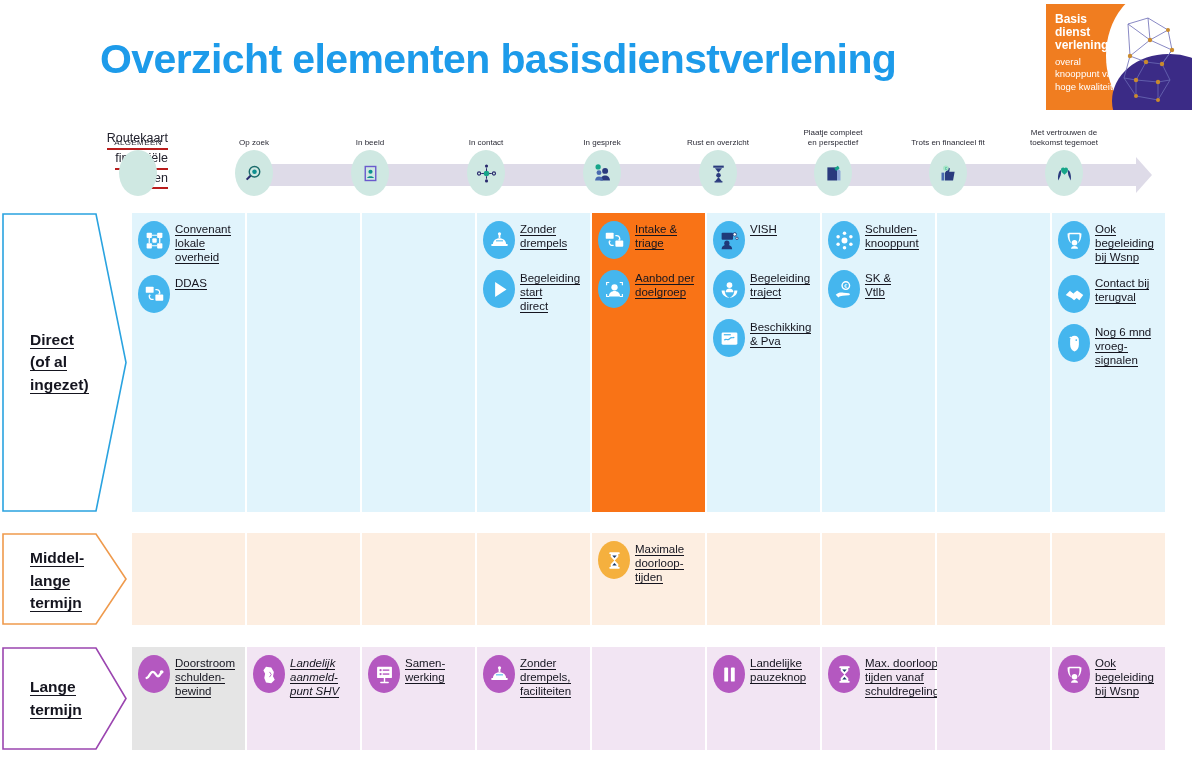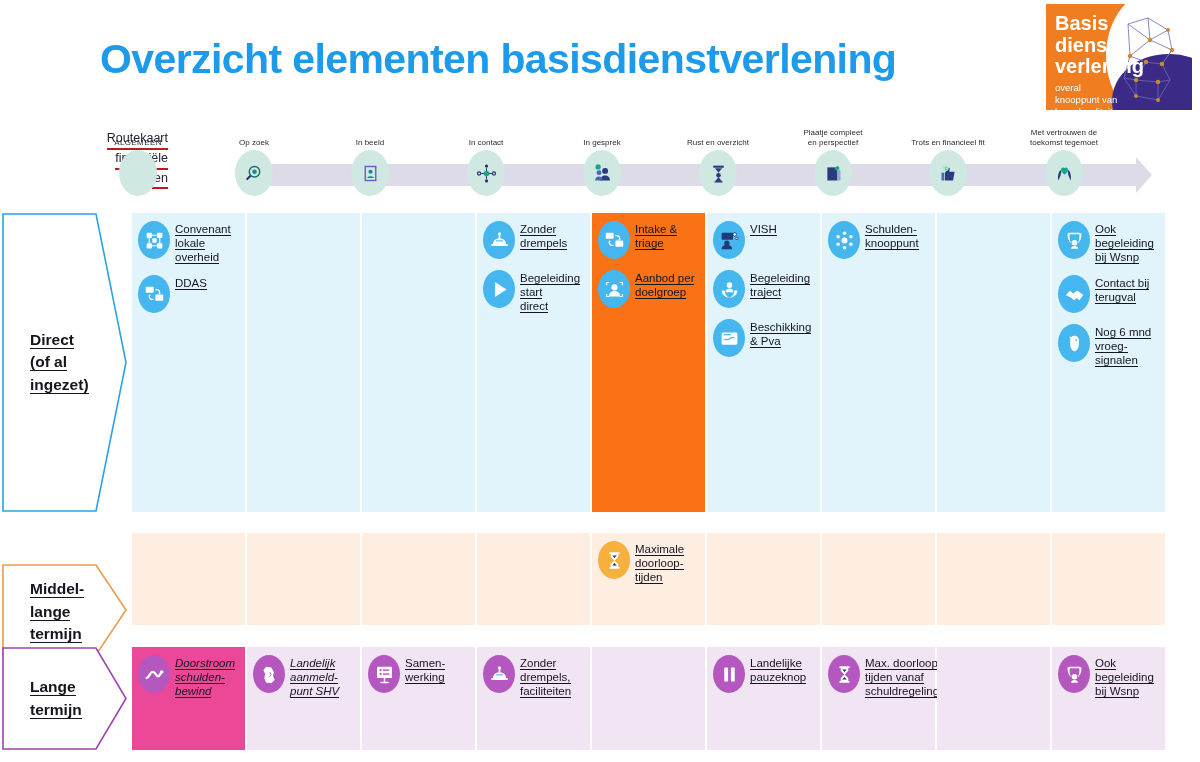--- a/index.html
+++ b/index.html
@@ -41,21 +41,21 @@
     right: -30px; bottom: -36px;
     width: 110px; height: 92px;
     background: #3b2b86;
     border-radius: 52% 48% 44% 50%;
   }
   .logo-net { position: absolute; right: 2px; top: 6px; }
   .logo-text {
     position: absolute; left: 9px; top: 9px;
     color: #fff; line-height: 1.08;
   }
-  .logo-text .big { font-size: 20px; font-weight: bold; display:block; }
+  .logo-text .big { font-size: 12px; font-weight: bold; display:block; }
   .logo-text .small { font-size: 9.5px; display:block; margin-top:4px; line-height:1.3; }
 
   
   #timeline { position: absolute; left: 0; top: 126px; width: 1200px; height: 72px; }
   #timeline-bar {
     position: absolute; left: 266px; top: 38px;
     width: 870px; height: 22px;
     background: #dedbe8;
   }
   #timeline-bar::after {
@@ -415,20 +415,30 @@
                 <circle cx="12" cy="20.4" r="2"></circle>
                 <circle cx="4.7" cy="7.8" r="2"></circle>
                 <circle cx="19.3" cy="7.8" r="2"></circle>
                 <circle cx="4.7" cy="16.2" r="2"></circle>
                 <circle cx="19.3" cy="16.2" r="2"></circle>
               </g>
             </svg>
           </div>
           <div class="item-label"><u>Schulden-</u><br><u>knooppunt</u></div>
         </div>
+        <div class="item">
+          <div class="item-icon" style="background: rgb(69, 182, 238);">
+            <svg width="21" height="21" viewBox="0 0 24 24">
+              <circle cx="13.5" cy="7.5" r="4.3" fill="none" stroke="#fff" stroke-width="1.6"></circle>
+              <text x="13.5" y="10" font-size="6.5" text-anchor="middle" fill="#fff">€</text>
+              <path d="M2 18c3-3 6-3 9-2.4l6 .6c1.6.2 1.6 2.2 0 2.4l-7 .6c-2 .2-4 1-5 1.8z" fill="#fff"></path>
+            </svg>
+          </div>
+          <div class="item-label"><u>SK &amp;</u><br><u>Vtlb</u></div>
+        </div>
       </div>
       <div class="cell" style="background: rgb(225, 244, 252);"></div>
       <div class="cell" style="background: rgb(225, 244, 252);">
         <div class="item">
           <div class="item-icon" style="background: rgb(69, 182, 238);">
             <svg width="21" height="21" viewBox="0 0 24 24">
               <circle cx="12" cy="14.5" r="3.2" fill="#fff"></circle>
               <path d="M12 18.2c-2.4 0-4 1.3-4 3.3h8c0-2-1.6-3.3-4-3.3z" fill="#fff"></path>
               <path d="M4 4c0 6 1.6 9.6 4.6 11.2C6.4 12.6 6 8.6 6.6 4z" fill="#fff"></path>
               <path d="M20 4c0 6-1.6 9.6-4.6 11.2 2.2-2.6 2.6-6.6 2-11.2z" fill="#fff"></path>
@@ -451,21 +461,21 @@
             <svg width="21" height="21" viewBox="0 0 24 24">
               <path d="M12 3c3 0 5 2 5 5v5c0 4-2 7-5 8-3-1-5-4-5-8V8c0-3 2-5 5-5z" fill="#fff"></path>
               <path d="M9.5 5.5c-1-1.5-3-1.5-3.5 0 1-.3 2 .2 2.4 1z" fill="#fff"></path>
               <circle cx="14" cy="8" r="1" fill="#45b6ee"></circle>
             </svg>
           </div>
           <div class="item-label"><u>Nog 6 mnd</u><br><u>vroeg-</u><br><u>signalen</u></div>
         </div>
       </div>
     </div>
-    <div class="row-label" id="row-label-middel" style="top: 564px; height: 96px; width: 128px; align-items: center;">
+    <div class="row-label" id="row-label-middel" style="top: 533px; height: 96px; width: 128px; align-items: center;">
       <svg width="126" height="92" viewBox="0 0 126 92">
         <path d="M1 1 H94 L124 46 L94 91 H1 Z" fill="#ffffff" stroke="#ef9a4c" stroke-width="1.6"></path>
       </svg>
       <div class="rl-text"><u>Middel-</u><br><u>lange</u><br><u>termijn</u></div>
     </div>
     <div class="band orange" id="band-middel" style="top: 533px; height: 92px;">
       <div class="cell" style="background: rgb(253, 238, 225);"></div>
       <div class="cell" style="background: rgb(253, 238, 225);"></div>
       <div class="cell" style="background: rgb(253, 238, 225);"></div>
       <div class="cell" style="background: rgb(253, 238, 225);"></div>
@@ -488,21 +498,21 @@
       <div class="cell" style="background: rgb(253, 238, 225);"></div>
       <div class="cell" style="background: rgb(253, 238, 225);"></div>
     </div>
     <div class="row-label" id="row-label-lang" style="top: 647px; height: 103px; width: 128px;">
       <svg width="126" height="103" viewBox="0 0 126 103">
         <path d="M1 1 H94 L124 51.5 L94 102 H1 Z" fill="#ffffff" stroke="#9b45b0" stroke-width="1.6"></path>
       </svg>
       <div class="rl-text"><u>Lange</u><br><u>termijn</u></div>
     </div>
     <div class="band purple" id="band-lang" style="top: 647px; height: 103px;">
-      <div class="cell" style="background: #ec4899; font-style: italic;">
+      <div class="cell" style="background: #e5e5e5;">
         <div class="item">
           <div class="item-icon" style="background: rgb(180, 88, 192);">
             <svg width="21" height="21" viewBox="0 0 24 24">
               <path d="M3 16c3 0 3.5-7 7-7s3.5 5 6 5 3-5 5-5" fill="none" stroke="#fff" stroke-width="2.6" stroke-linecap="round"></path>
               <circle cx="20" cy="9" r="2" fill="#fff"></circle>
             </svg>
           </div>
           <div class="item-label"><u>Doorstroom</u><br><u>schulden-</u><br><u>bewind</u></div>
         </div>
       </div>

